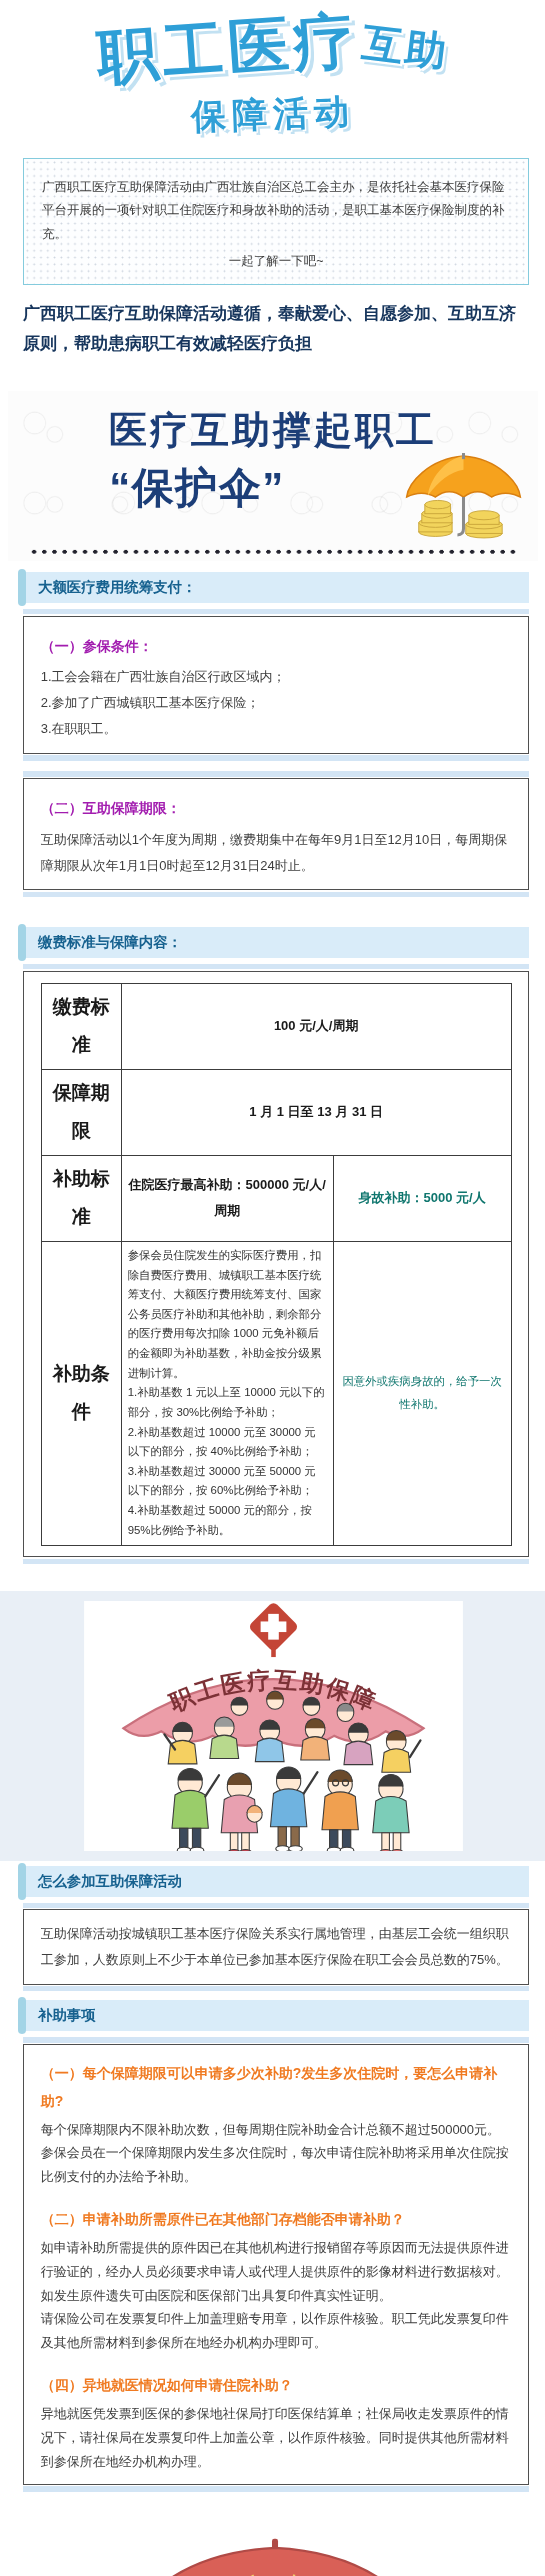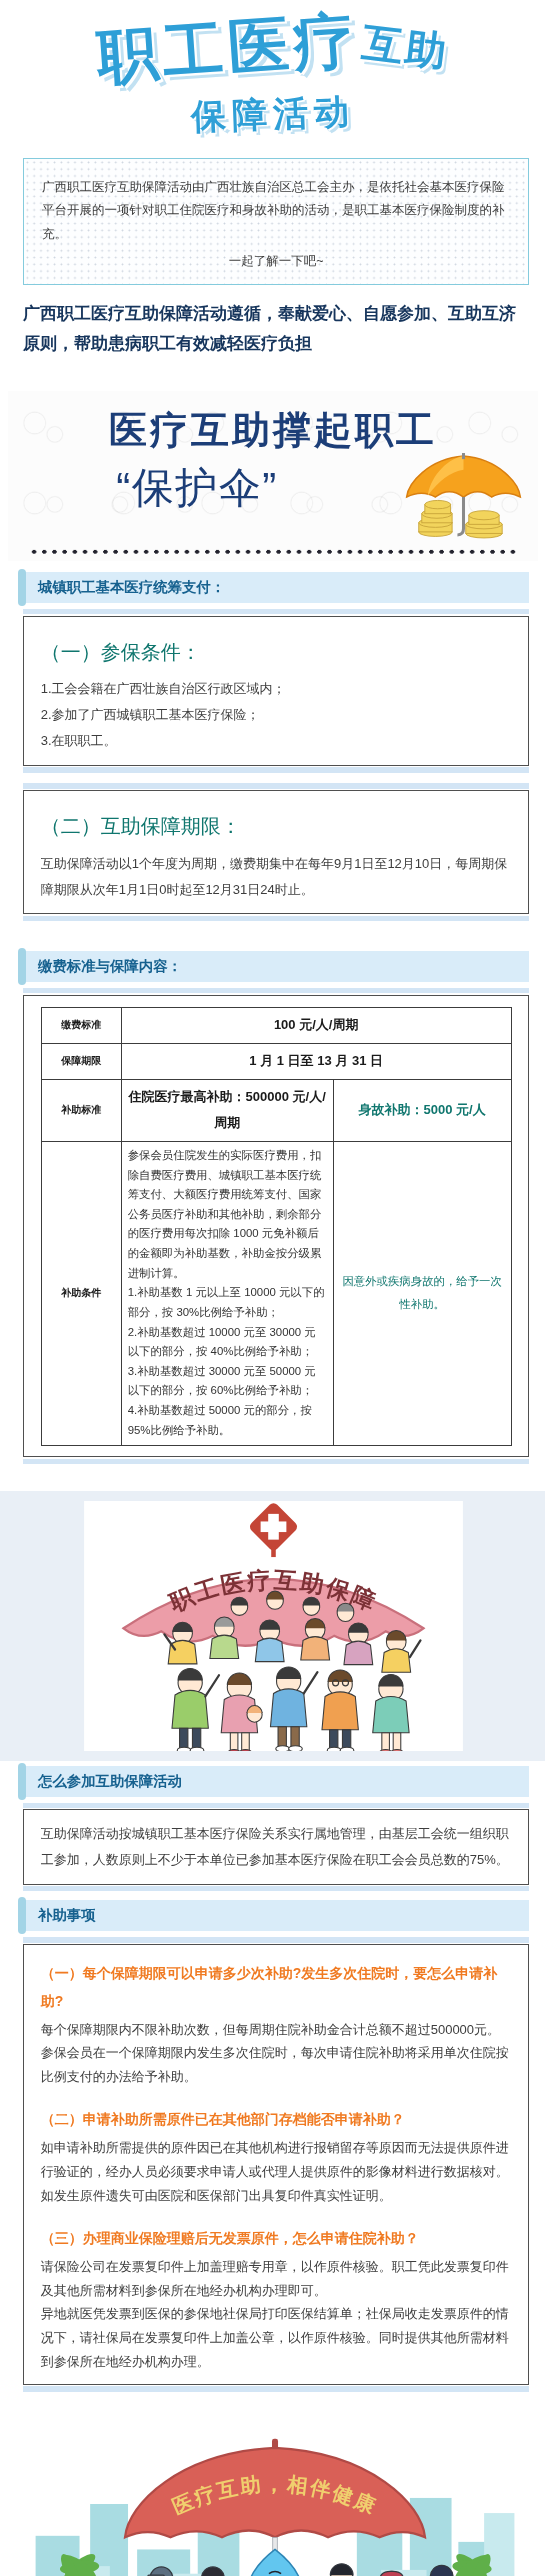--- a/index.html
+++ b/index.html
@@ -31,43 +31,43 @@
 
   
   .banner{margin:33px 7.6px 0;height:170px;position:relative;background-color:#fcfcfc;
           background-image:
             radial-gradient(circle at 30% 40%,transparent 10px,rgba(0,0,0,.05) 10.6px,transparent 12px),
             radial-gradient(circle at 72% 62%,transparent 6.8px,rgba(0,0,0,.05) 7.6px,transparent 9px);
           background-size:89px 80px,65px 70px;overflow:hidden;}
   .banner-l1{padding-top:13.6px;text-align:center;font-size:38px;font-weight:900;
              color:#1c3e78;letter-spacing:3px;}
   .banner-l2{margin-top:4.5px;margin-right:152px;text-align:center;font-size:42px;
-             font-weight:400;color:#1c3e78;letter-spacing:1.5px;}
+             font-weight:700;color:#1c3e78;letter-spacing:1.5px;}
   .banner-art{position:absolute;right:10.6px;bottom:20px;}
   .banner-dots{position:absolute;left:21px;right:21px;bottom:6px;height:7.6px;
                background-image:radial-gradient(circle,#23232e 2px,transparent 2.3px);
                background-size:10.2px 7.6px;background-repeat:repeat-x;}
 
   
   .sec-h{position:relative;margin:0 16.7px 0 23px;background:#d9ecf9;color:#16618f;
          font-size:14.4px;font-weight:bold;padding:6px 0 6px 15px;}
   .sec-h::before{content:"";position:absolute;left:-5.3px;top:-3px;bottom:-3px;width:8.3px;
                  background:#a3d4e6;border-radius:5.3px;}
 
   
   .strip{height:5.3px;background:#d3e5f5;margin:0 16.7px 0 23px;}
   .panel{margin:1.5px 16.7px 1.5px 23px;background:#fff;border:0.8px solid #4f4f4f;
          padding:10.6px 16.7px;font-size:13px;line-height:2.0;color:#3d3d3d;}
-  .o-head{color:#0f766e;font-size:20px;font-weight:normal;margin:4.5px 0 4.5px;}
+  .o-head{color:#a21caf;font-size:14px;font-weight:bold;margin:4.5px 0 4.5px;}
   .mt8{margin-top:6px;} .mt12{margin-top:9px;} .mt14{margin-top:10.6px;} .mt40{margin-top:30px;}
 
   
   table.fees{border-collapse:collapse;width:100%;color:#1a1a1a;}
   table.fees td{border:0.8px solid #3c3c3c;padding:4.5px 6px;}
-  td.lbl{width:67px;text-align:center;font-weight:bold;font-size:10px;}
+  td.lbl{width:67px;text-align:center;font-weight:bold;font-size:19px;}
   td.val{text-align:center;font-weight:bold;font-size:13px;}
   td.cond{font-size:11.4px;font-weight:normal;line-height:1.72;text-align:left;vertical-align:top;color:#333;margin-top:18px;}
   td.death{width:165px;text-align:center;font-size:11.4px;font-weight:normal;color:#0f766e;}
   td.hosp{font-weight:bold;text-align:center;font-size:13px;}
 
   
   .illu1-band{margin-top:27px;height:270px;background:#e9eff6;
               display:flex;align-items:center;justify-content:center;}
   .illu2-wrap{margin-top:30px;text-align:center;}
 
@@ -117,21 +117,21 @@
 
     <path d="M85,8 C38,12 12,44 10,62 Q30,52 48,62 Q66,48 85,62 Q104,48 122,62 Q140,52 160,62 C158,44 132,12 85,8 Z" fill="#f6a21d" stroke="#d97f10" stroke-width="2"></path>
     <path d="M85,8 C60,12 40,40 38,60 Q60,30 85,26 Z" fill="#ffc34d" opacity="0.9"></path>
     <rect x="83" y="4" width="4" height="8" fill="#8a8a8a"></rect>
     <path d="M85,62 L85,104 q0,8 -8,8" stroke="#8a8a8a" stroke-width="4" fill="none"></path>
   </svg>
   <div class="banner-dots"></div>
 </div>
 
 <div class="sec-h mt14">
-  <span>城镇职工基本医疗统筹支付：</span>
+  <span>大额医疗费用统筹支付：</span>
 </div>
 
 <div class="mt8">
   <div class="strip"></div>
   <div class="panel">
     <div class="o-head">（一）参保条件：</div>
     <div>1.工会会籍在广西壮族自治区行政区域内；</div>
     <div>2.参加了广西城镇职工基本医疗保险；</div>
     <div>3.在职职工。</div>
   </div>
@@ -327,22 +327,22 @@
   <span>补助事项</span>
 </div>
 
 <div class="mt8">
   <div class="strip"></div>
   <div class="panel">
     <div class="qa-q" style="margin-top:3px;">（一）每个保障期限可以申请多少次补助?发生多次住院时，要怎么申请补助?</div>
     <div class="qa-a">每个保障期限内不限补助次数，但每周期住院补助金合计总额不超过500000元。参保会员在一个保障期限内发生多次住院时，每次申请住院补助将采用单次住院按比例支付的办法给予补助。</div>
     <div class="qa-q" style="margin-top:16.7px;">（二）申请补助所需原件已在其他部门存档能否申请补助？</div>
     <div class="qa-a">如申请补助所需提供的原件因已在其他机构进行报销留存等原因而无法提供原件进行验证的，经办人员必须要求申请人或代理人提供原件的影像材料进行数据核对。如发生原件遗失可由医院和医保部门出具复印件真实性证明。</div>
-    <div class="qa-q" style="margin-top:16.7px;">（三）办理商业保险理赔后无发票原件，怎么申请住院补助？</div>
     <div class="qa-a">请保险公司在发票复印件上加盖理赔专用章，以作原件核验。职工凭此发票复印件及其他所需材料到参保所在地经办机构办理即可。</div>
+    <div class="qa-q" style="margin-top:16.7px;">（四）异地就医情况如何申请住院补助？</div>
     <div class="qa-a">异地就医凭发票到医保的参保地社保局打印医保结算单；社保局收走发票原件的情况下，请社保局在发票复印件上加盖公章，以作原件核验。同时提供其他所需材料到参保所在地经办机构办理。</div>
   </div>
   <div class="strip"></div>
 </div>
 
 <div class="illu2-wrap">
   <svg width="497" height="264" viewBox="0 0 656 348" xmlns="http://www.w3.org/2000/svg">
     <rect width="656" height="348" fill="#ffffff"></rect>
 
     <g fill="#a9dce2">

